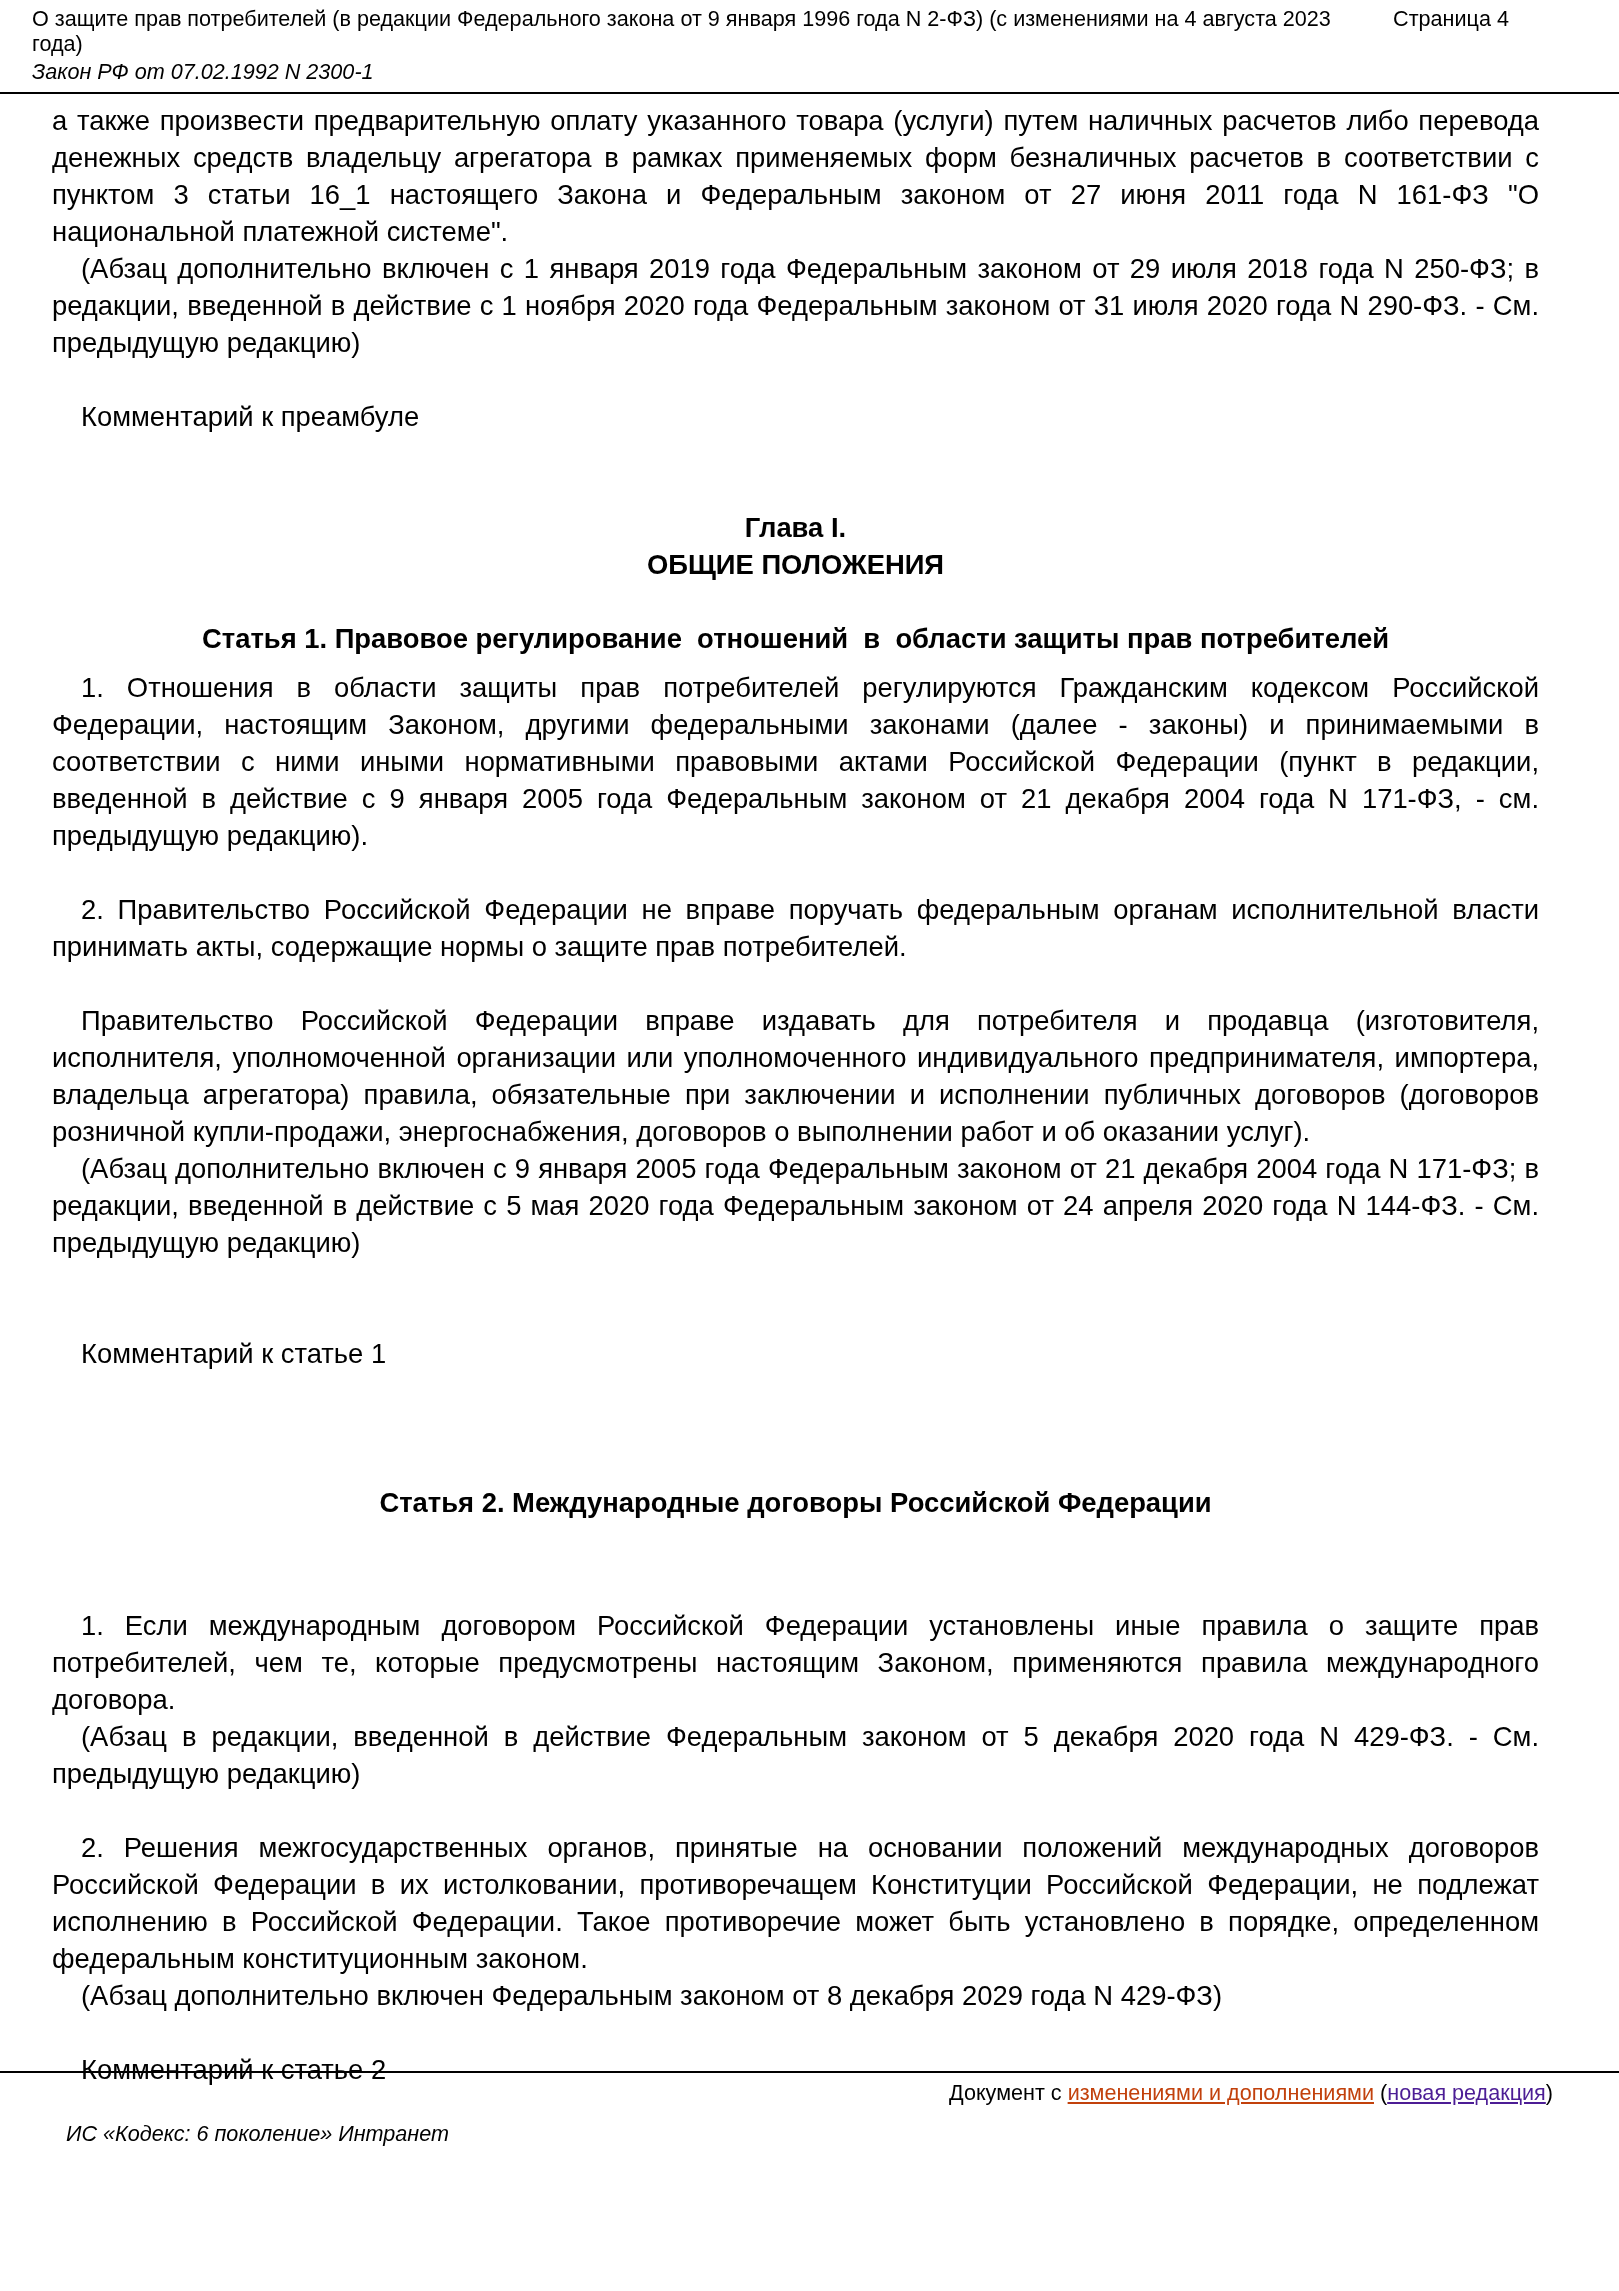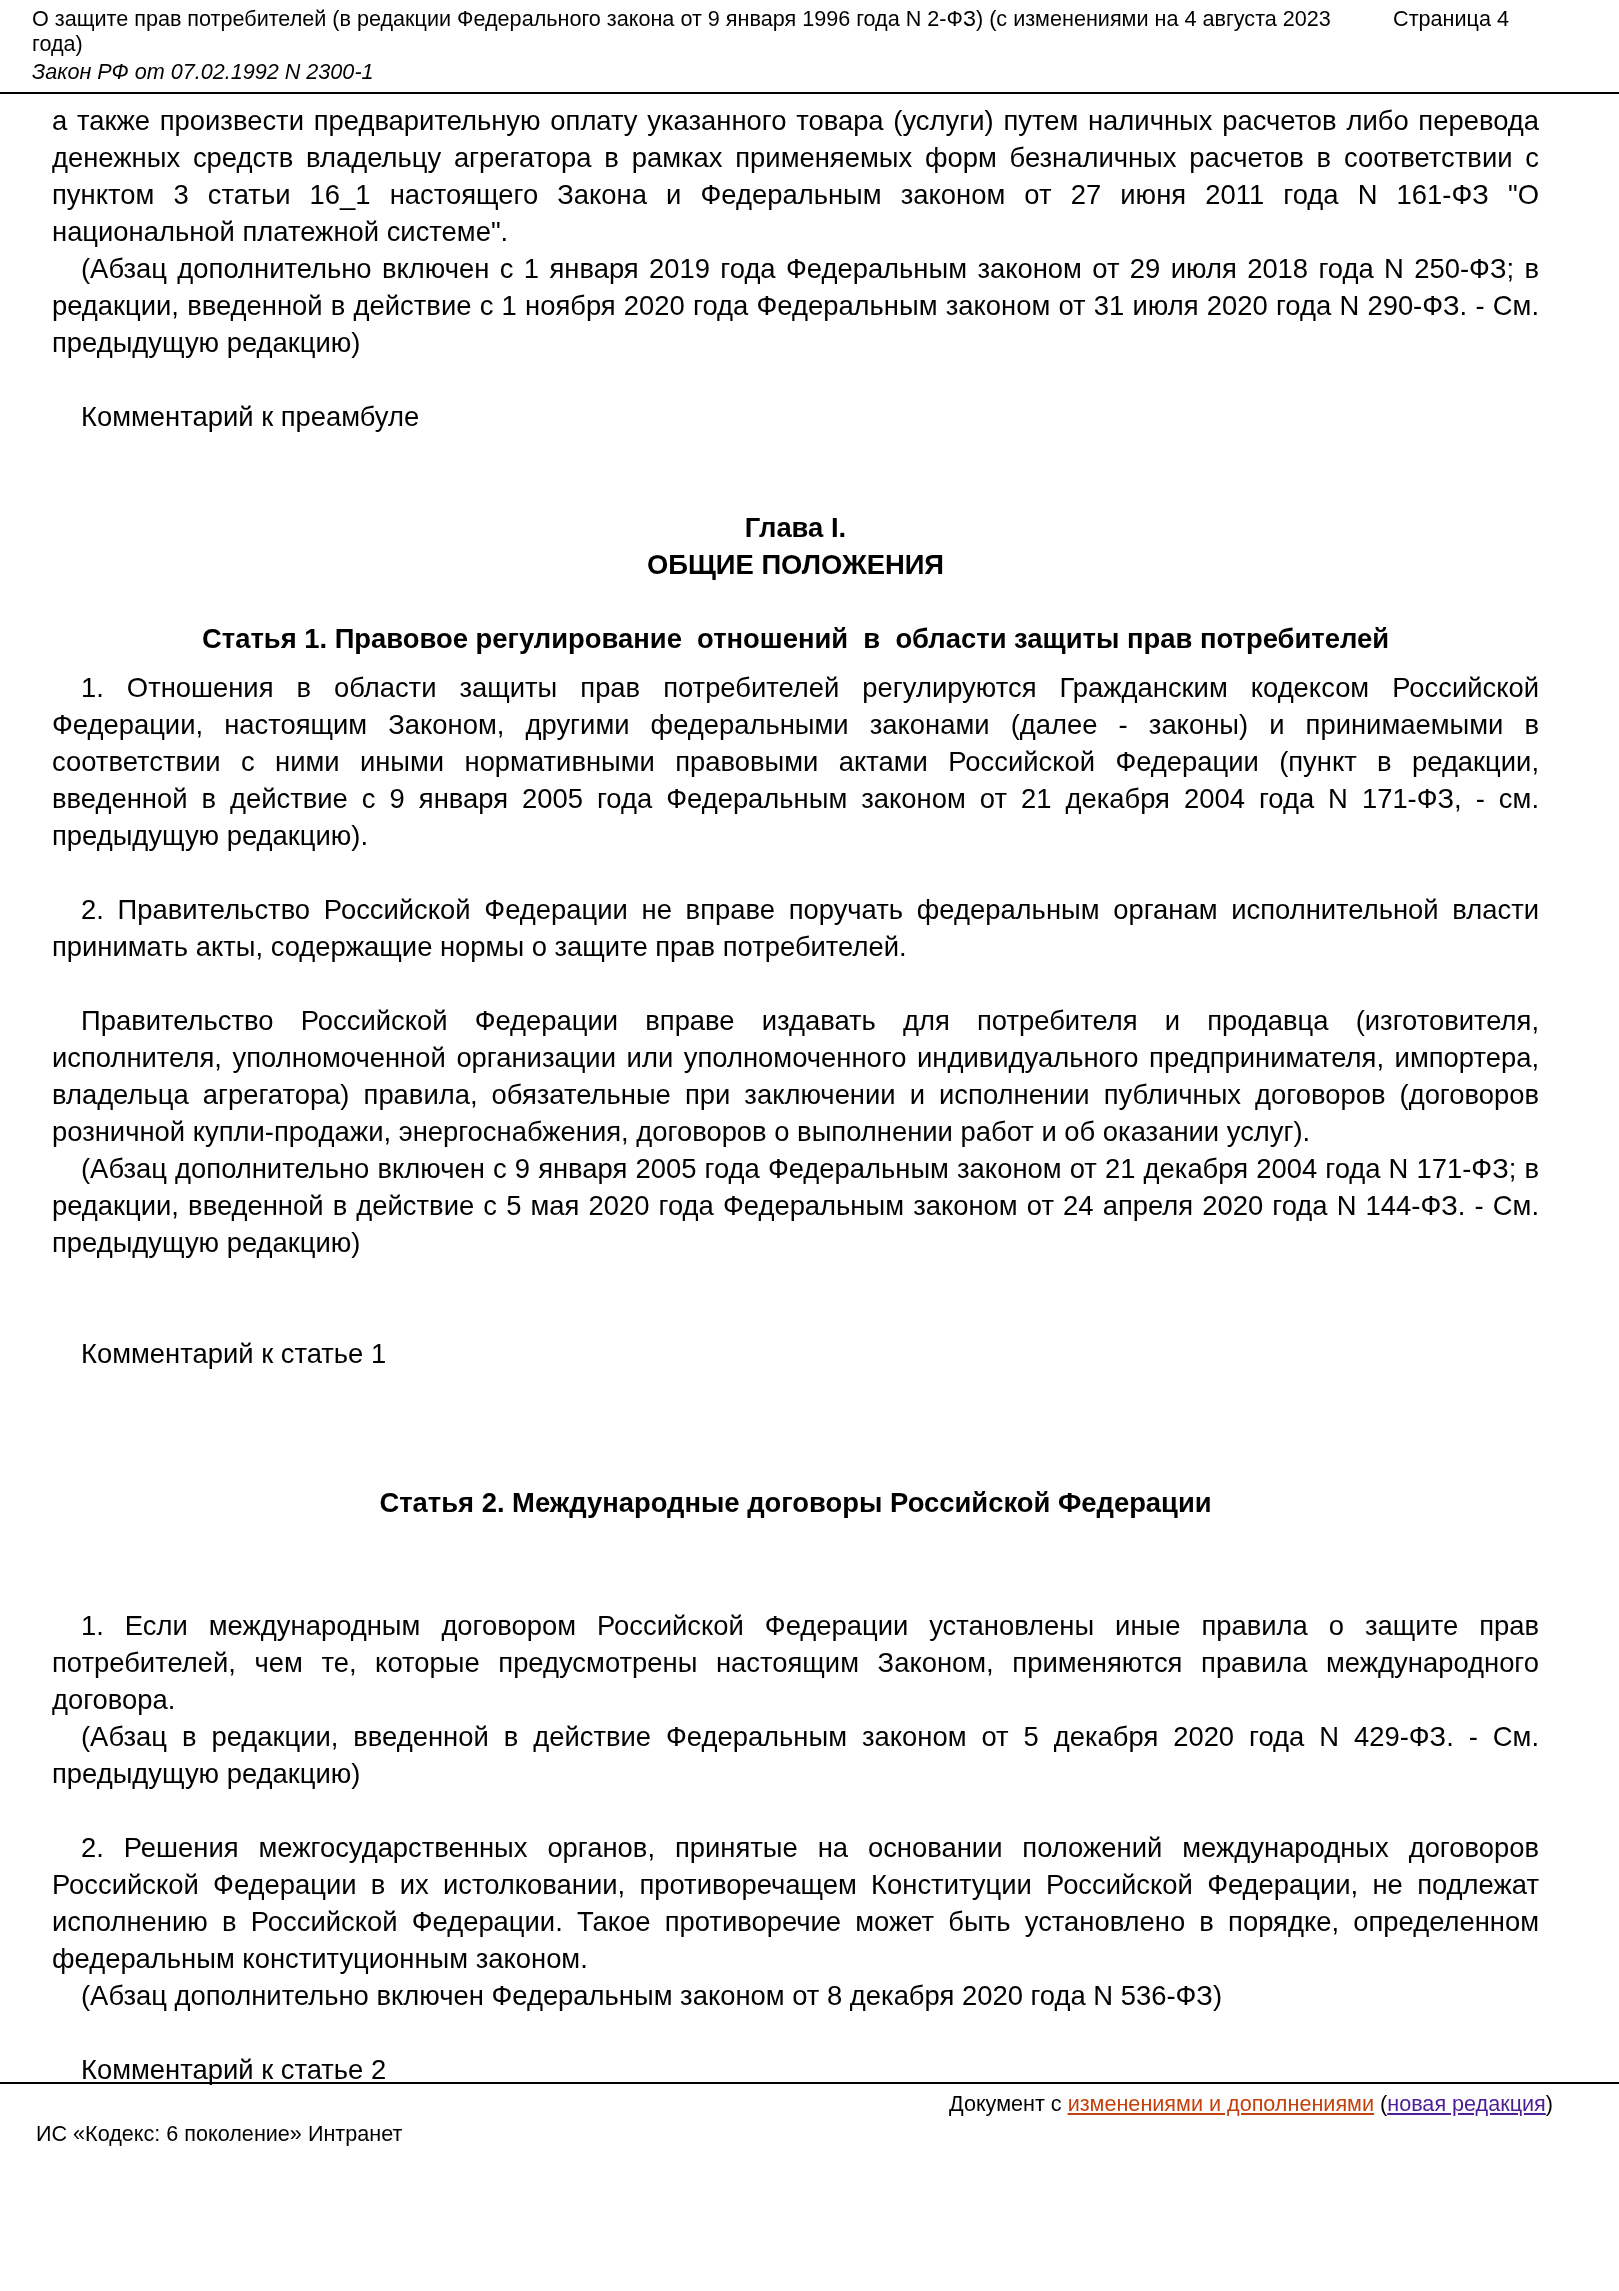--- a/index.html
+++ b/index.html
@@ -65,24 +65,25 @@
   }
   .footer-note {
     text-align: right;
     padding-right: 66px;
     font-size: 21.6px;
     line-height: 25.5px;
     margin-top: 7.8px;
   }
   .footer-note a { color: #0000ee; text-decoration: underline; }
   .footer-source {
-    padding-left: 36px;
+    padding-left: 66px;
     font-size: 21.6px;
     line-height: 25.5px;
-    margin-top: 4px;
+    margin-top: 15px;
+    font-style: italic;
   }
 </style>
 </head>
 <body>
 
 <div class="page">
 
   <div class="header">
     <div class="header-row1">
       <div class="header-title">О защите прав потребителей (в редакции Федерального закона от 9 января 1996 года N 2-ФЗ) (с изменениями на 4 августа 2023 года)</div>
@@ -112,21 +113,21 @@
       <div class="spacer" style="height: 37px;"></div>
       <div class="spacer" style="height: 37px;"></div>
       <p class="b-para">Комментарий к статье 1</p>
       <div class="spacer" style="height: 112px;"></div>
       <p class="b-article">Статья 2. Международные договоры Российской Федерации</p>
       <div class="spacer" style="height: 74px;"></div>
       <p class="b-para">1. Если международным договором Российской Федерации установлены иные правила о защите прав потребителей, чем те, которые предусмотрены настоящим Законом, применяются правила международного договора.</p>
       <p class="b-para">(Абзац в редакции, введенной в действие Федеральным законом от 5 декабря 2020 года N 429-ФЗ. - См. предыдущую редакцию)</p>
       <div class="spacer" style="height: 37px;"></div>
       <p class="b-para">2. Решения межгосударственных органов, принятые на основании положений международных договоров Российской Федерации в их истолковании, противоречащем Конституции Российской Федерации, не подлежат исполнению в Российской Федерации. Такое противоречие может быть установлено в порядке, определенном федеральным конституционным законом.</p>
-      <p class="b-para">(Абзац дополнительно включен Федеральным законом от 8 декабря 2020 года N 536-ФЗ)</p>
+      <p class="b-para">(Абзац дополнительно включен Федеральным законом от 8 декабря 2029 года N 429-ФЗ)</p>
       <div class="spacer" style="height: 37px;"></div>
       <p class="b-para">Комментарий к статье 2</p>
       <div class="spacer" style="height: 112px;"></div>
     </div>
 
   <div class="footer">
     <hr class="rule">
     <div class="footer-note"><span>Документ с </span><a href="#" style="color: #c2410c;">изменениями и дополнениями</a><span> (</span><a href="#" style="color: #4c1d95;">новая редакция</a><span>)</span></div>
     <div class="footer-source">ИС «Кодекс: 6 поколение» Интранет</div>
   </div>

